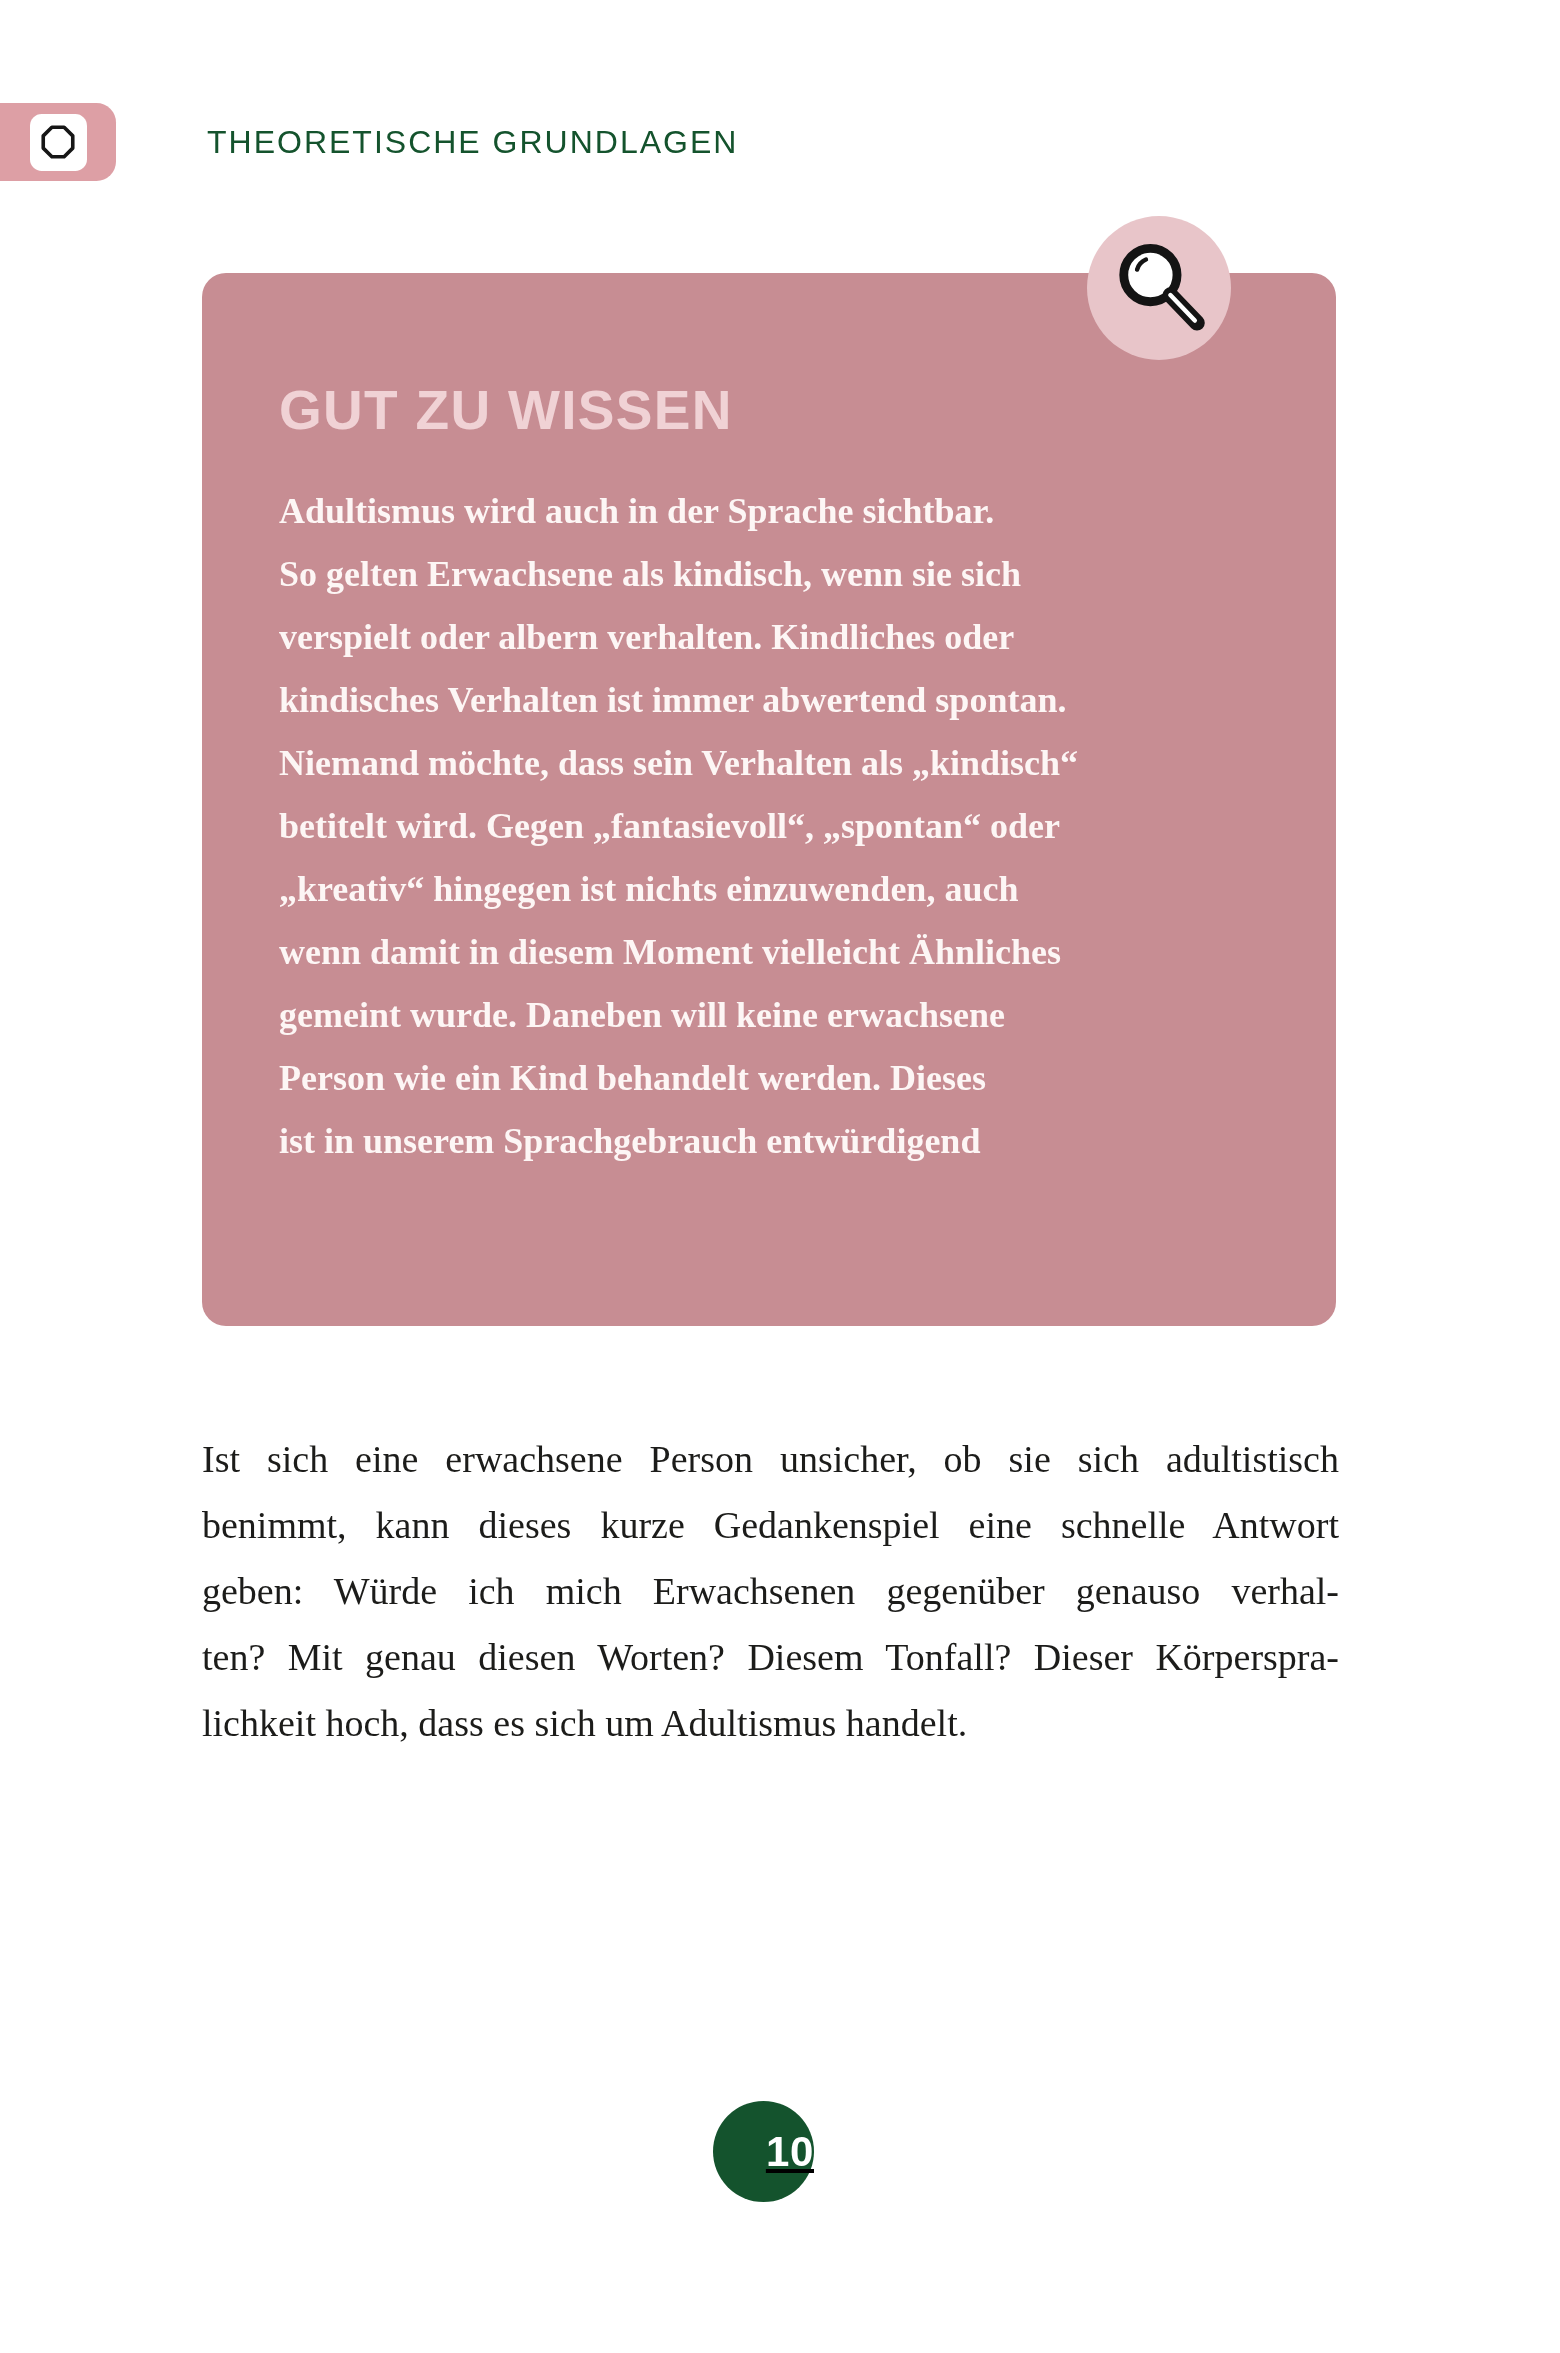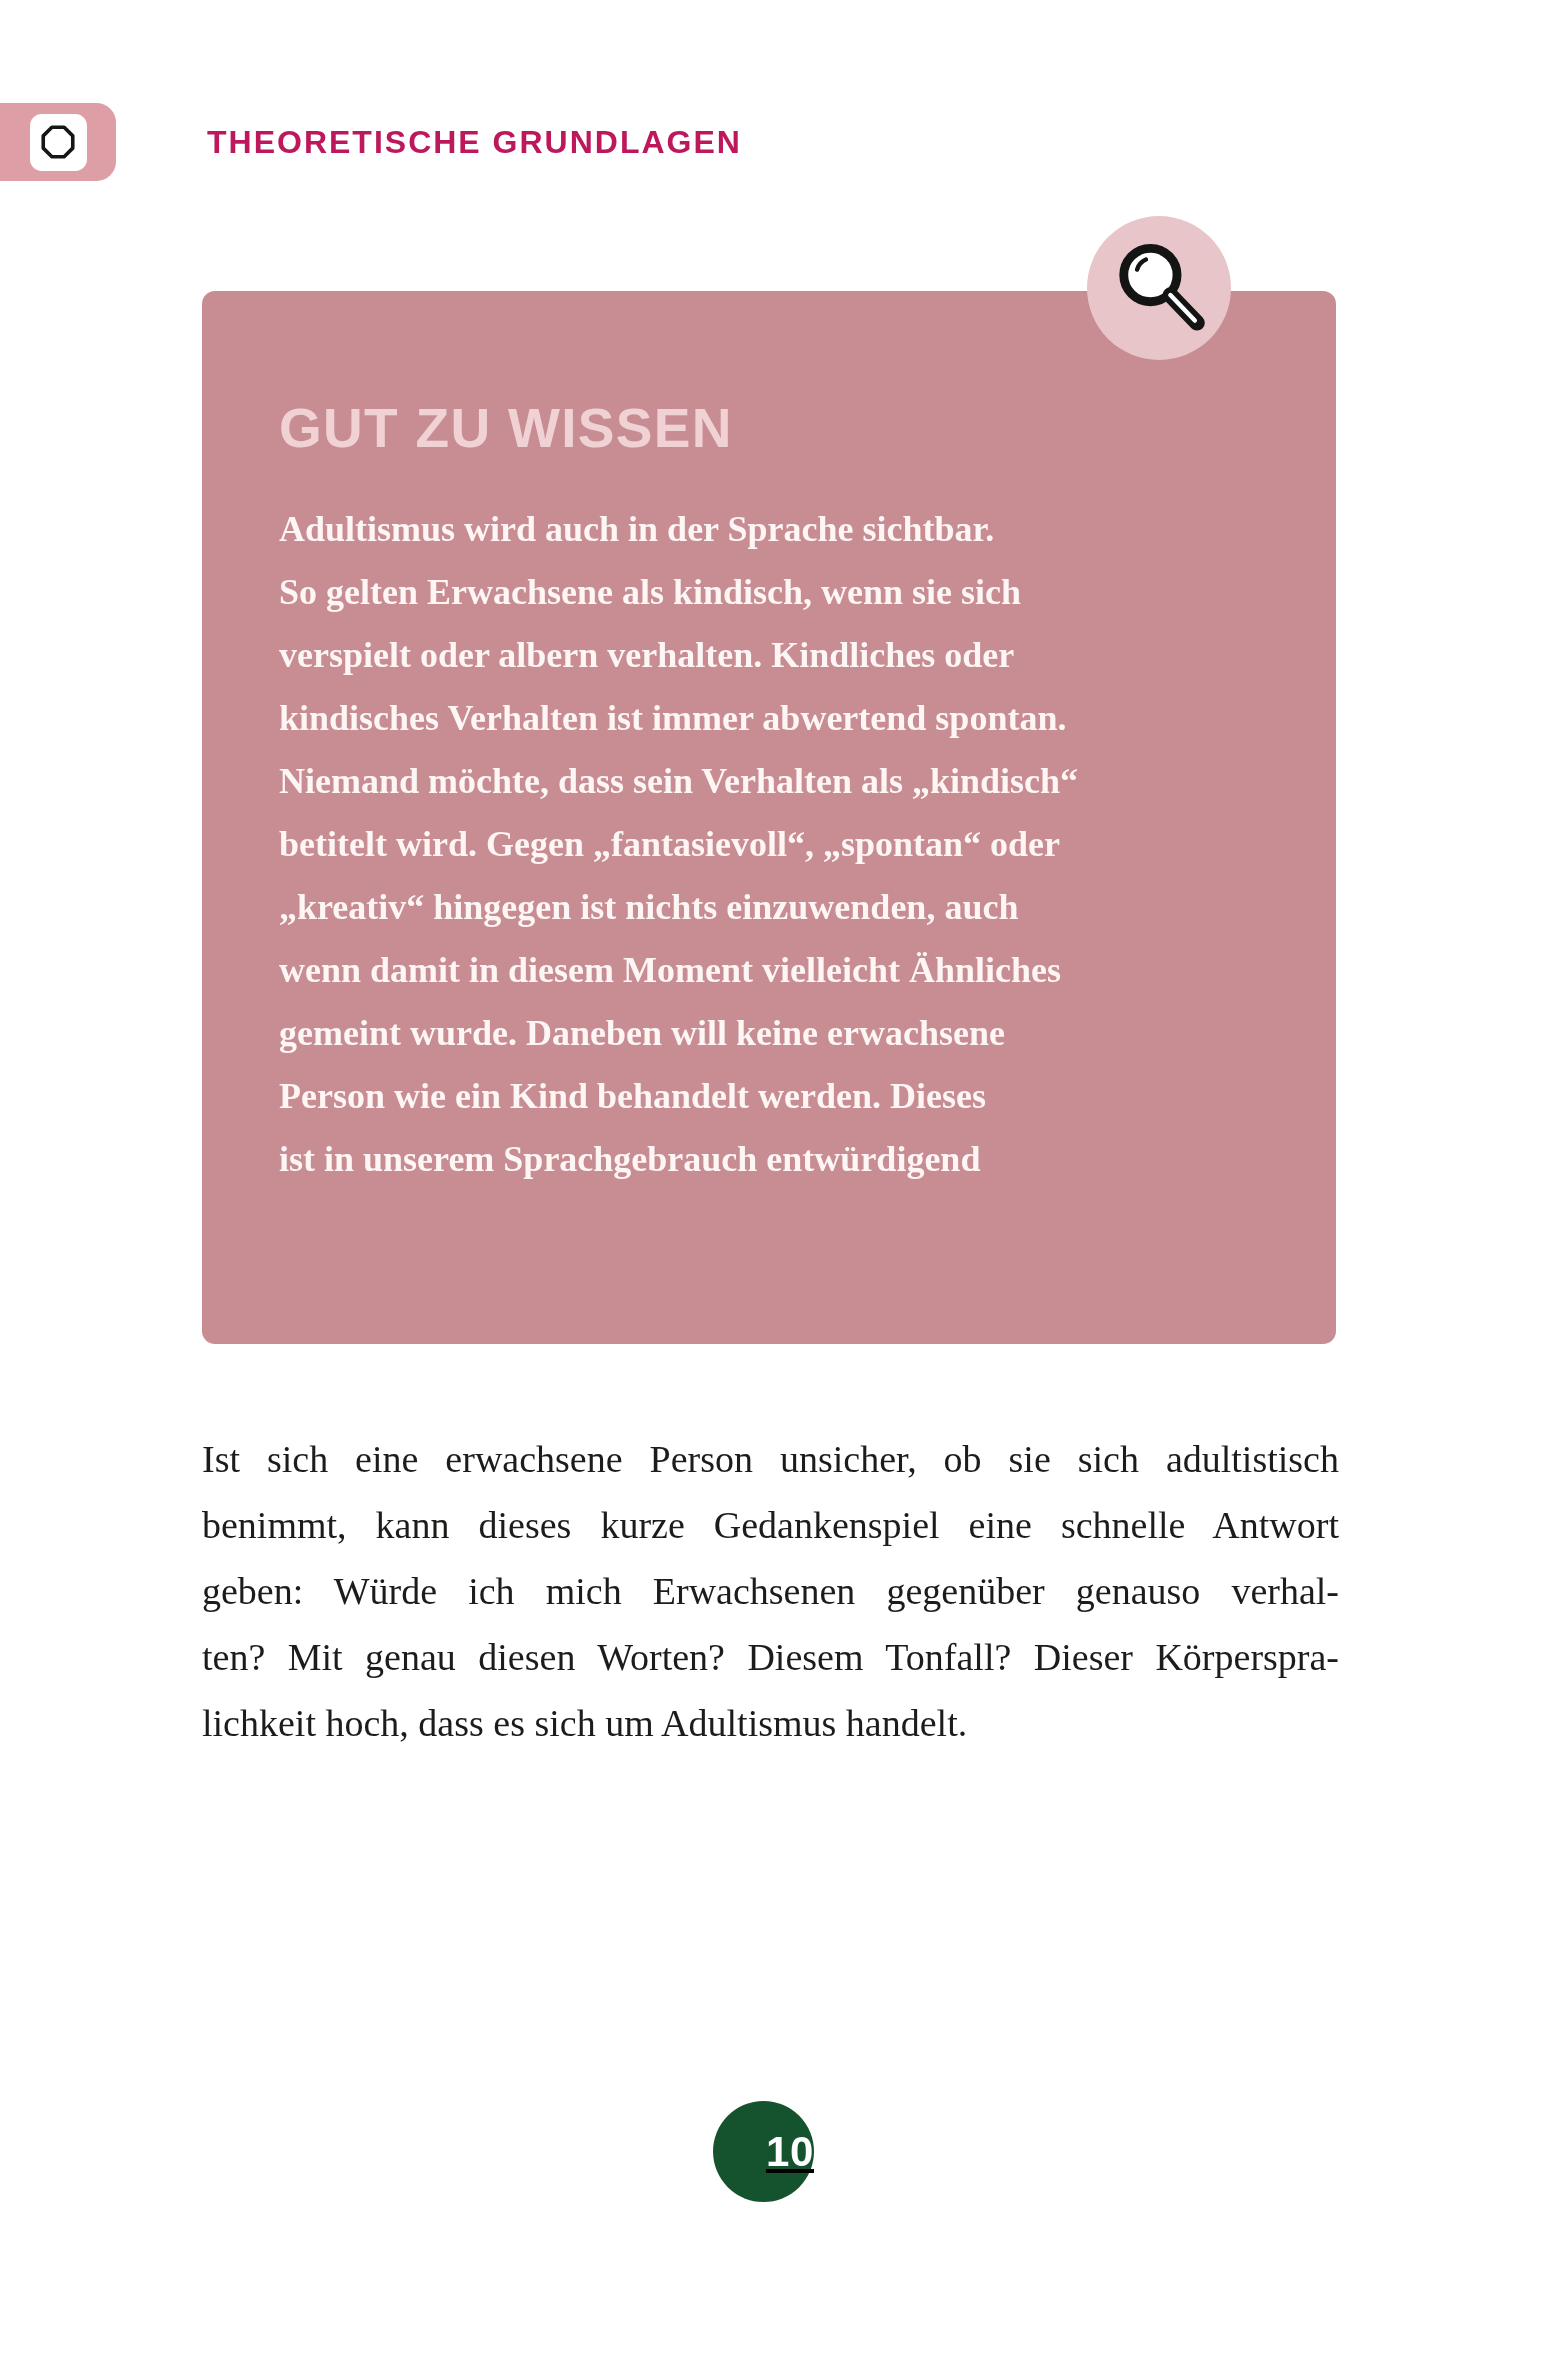--- a/index.html
+++ b/index.html
@@ -37,36 +37,35 @@
     justify-content: center;
   }
   .tab-icon-box svg { width: 40px; height: 40px; }
 
   
   .chapter-header {
     position: absolute;
     left: 207px;
     top: 124px;
     font-size: 32px;
-    font-weight: bold;
+    font-weight: normal;
     letter-spacing: 2px;
-    color: #be185d;
+    color: #14532d;
   }
 
   
   .info-box {
     position: absolute;
     left: 202px;
     top: 273px;
     width: 1134px;
     height: 1053px;
     background: #c78d93;
-    border-radius: 13px;
+    border-radius: 24px;
     padding: 105px 78px 0 77px;
-    margin-top: 18px;
   }
   .info-title {
     font-size: 55px;
     font-weight: bold;
     letter-spacing: 1.3px;
     color: #f0d2d5;
     margin-bottom: 38px;
   }
   .info-body .line {
     font-size: 36px;

